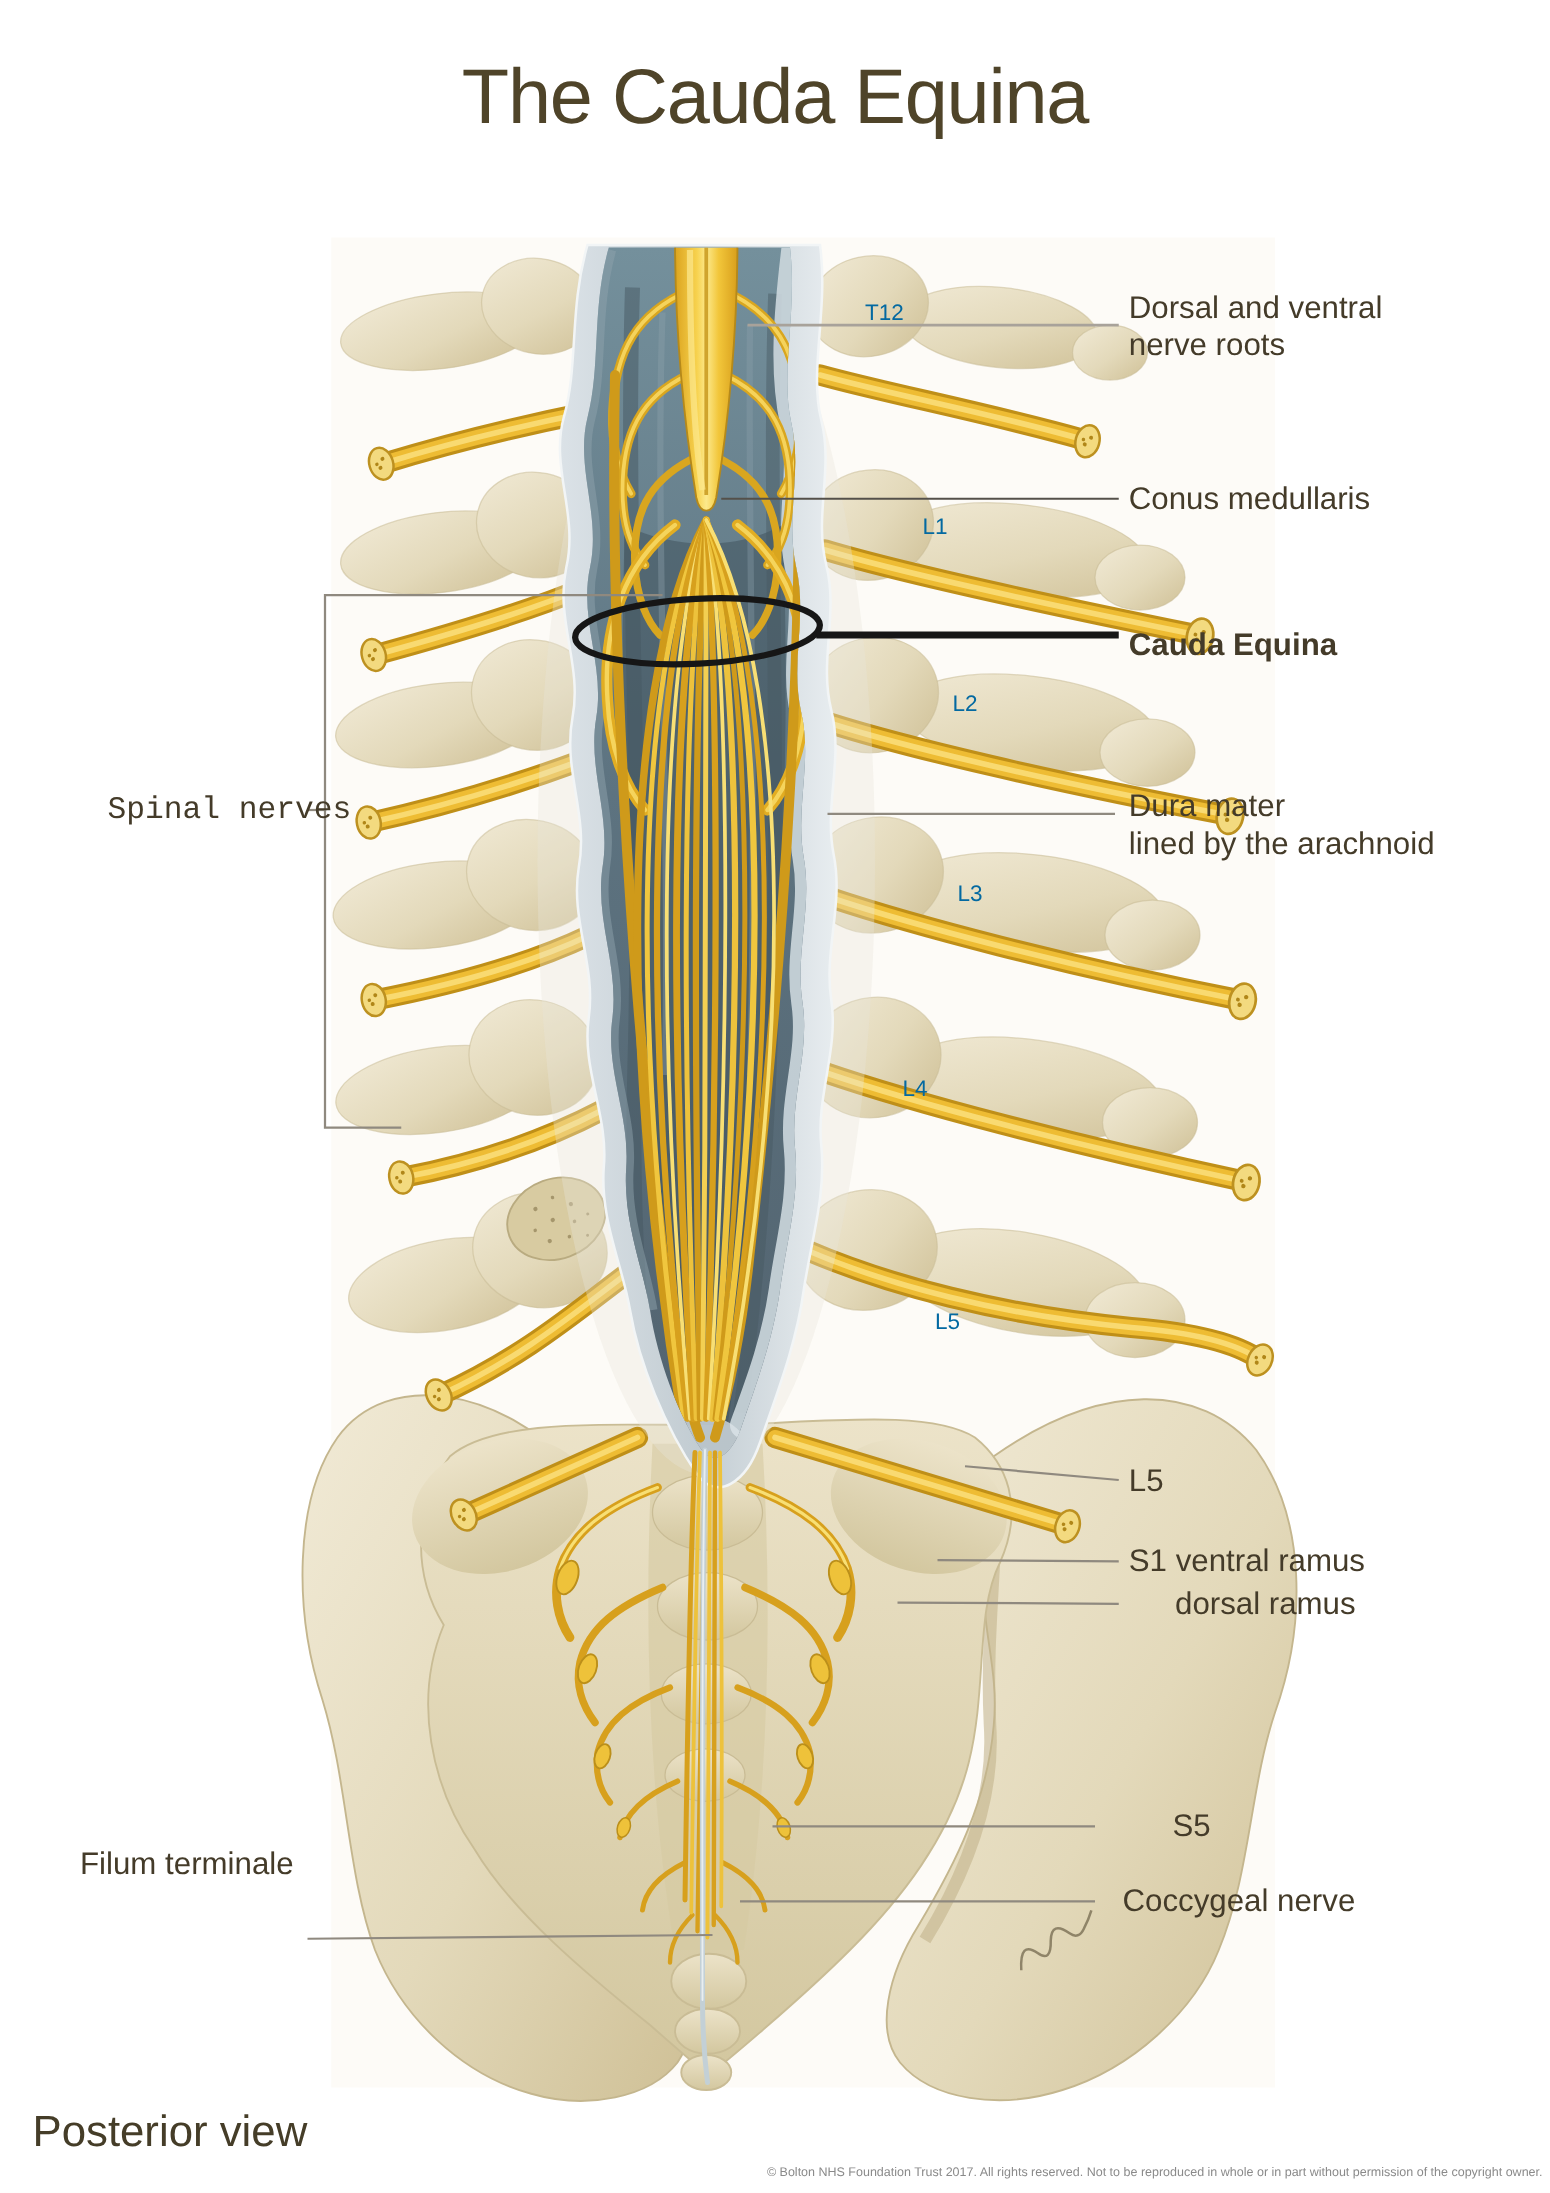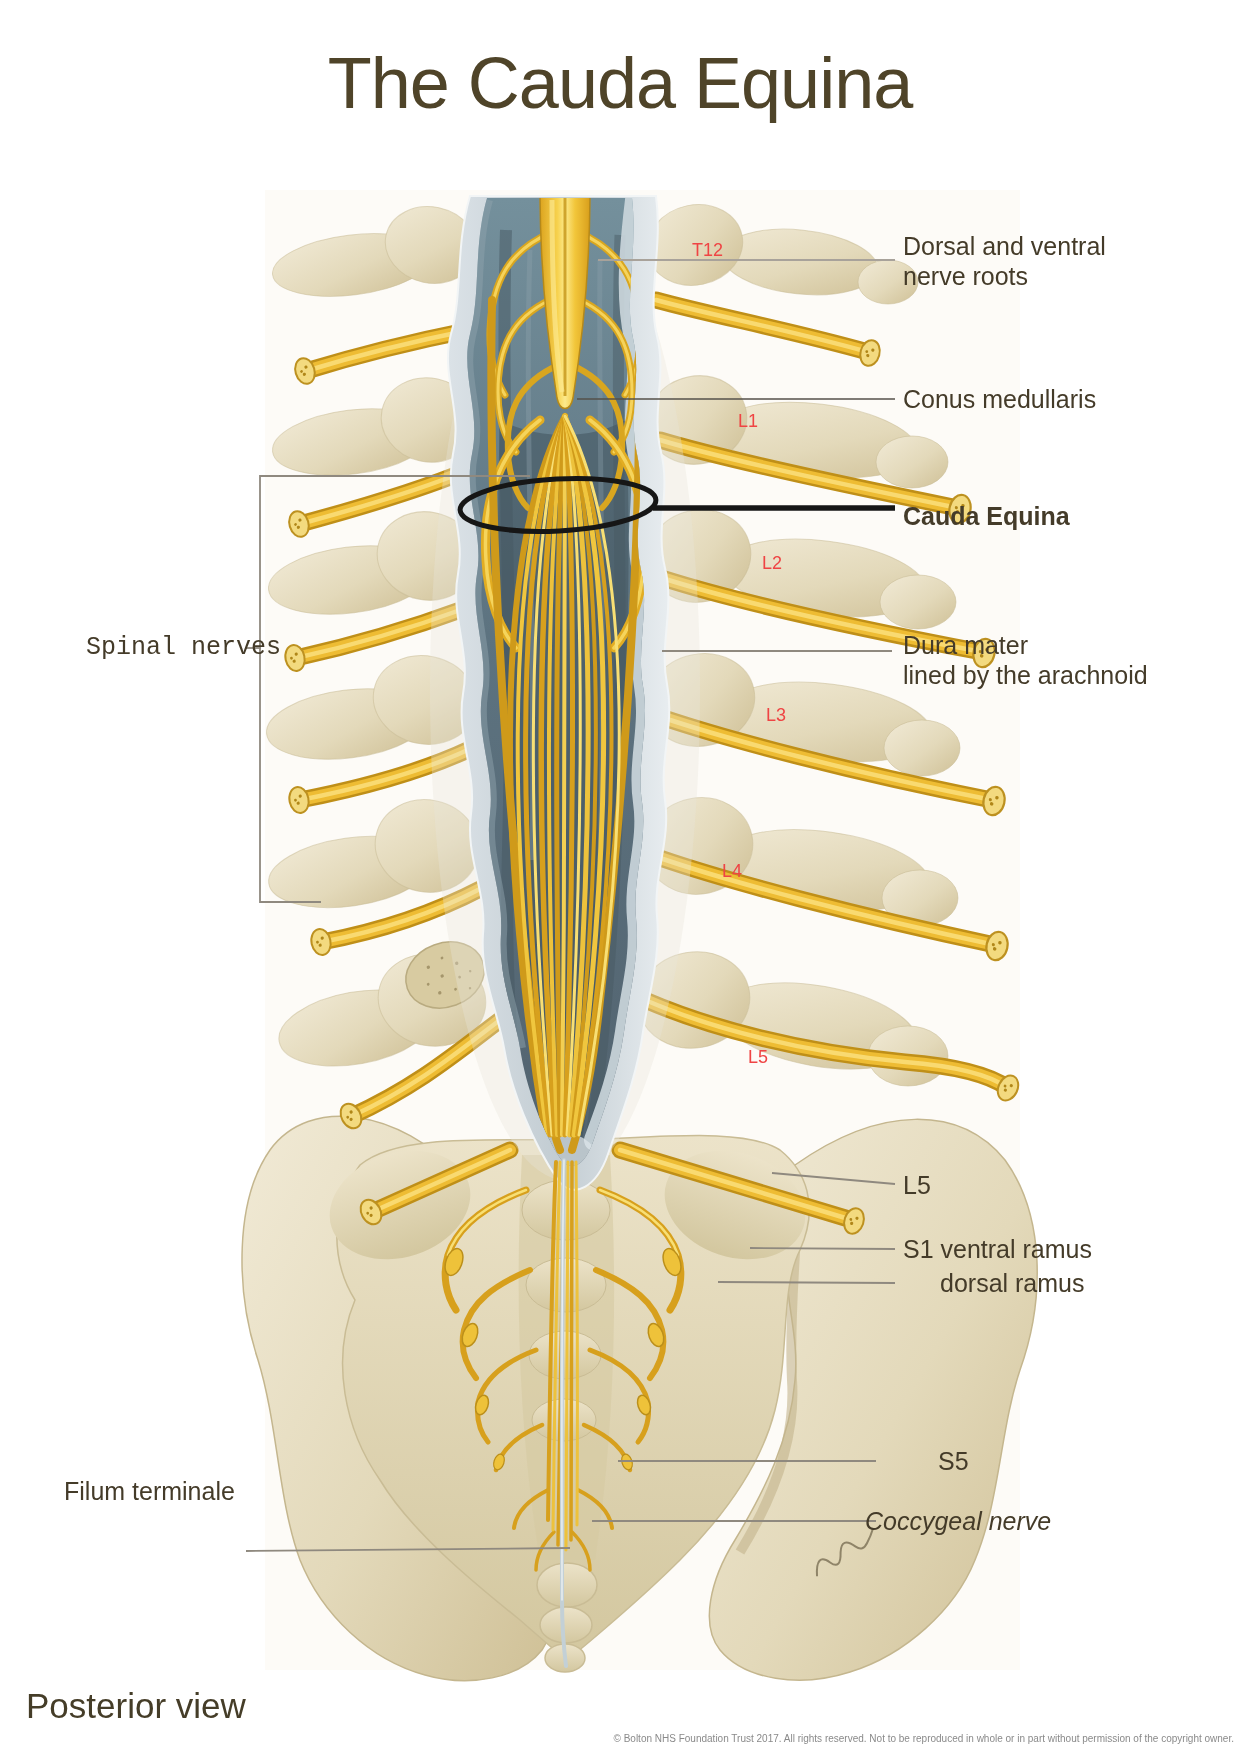--- a/index.html
+++ b/index.html
@@ -1,24 +1,24 @@
 <!DOCTYPE html>
 <html><head>
 <meta charset="utf-8">
 <style>
   html,body{margin:0;padding:0;background:#ffffff;}
   body{width:1240px;height:1754px;position:relative;overflow:hidden;
        font-family:"Liberation Sans",sans-serif;}
   .poster{position:absolute;inset:0;}
   .art{position:absolute;left:0;top:0;}
   .title{position:absolute;top:42px;left:0;width:100%;text-align:center;
-         font-size:72px;letter-spacing:-1px;color:#4f4429;}
+         font-size:62px;letter-spacing:-1px;color:#4f4429;}
   .lbl{position:absolute;font-size:25px;color:#443b29;line-height:1.2;
        white-space:pre-line;}
-  .vlbl{position:absolute;font-size:18px;color:#ef4444;}
+  .vlbl{position:absolute;font-size:18px;color:#0369a1;}
   .view{position:absolute;left:26px;top:1686px;font-size:35px;
         color:#453d28;}
   .copy{position:absolute;right:6px;top:1733px;font-size:10px;color:#8a8a8a;}
   
   .nD{stroke:#bf8f18;stroke-width:17;fill:none;stroke-linecap:round;}
   .nM{stroke:#eebc33;stroke-width:12;fill:none;stroke-linecap:round;}
   .nH{stroke:#fadf7d;stroke-width:4.5;fill:none;stroke-linecap:round;opacity:.85;}
 </style>
 </head>
 <body>
@@ -321,21 +321,21 @@
   <div class="lbl" style="left:903px;top:231px;">Dorsal and ventral
 nerve roots</div>
   <div class="lbl" style="left:903px;top:384px;">Conus medullaris</div>
   <div class="lbl" style="left:903px;top:501px;font-weight:bold;">Cauda Equina</div>
   <div class="lbl" style="left:903px;top:630px;">Dura mater
 lined by the arachnoid</div>
   <div class="lbl" style="left:903px;top:1170px;">L5</div>
   <div class="lbl" style="left:903px;top:1234px;">S1 ventral ramus</div>
   <div class="lbl" style="left:940px;top:1268px;">dorsal ramus</div>
   <div class="lbl" style="left:898px;top:1446px;margin-left:40px;">S5</div>
-  <div class="lbl" style="left:865px;top:1506px;font-style:italic;">Coccygeal nerve</div>
+  <div class="lbl" style="left:898px;top:1506px;">Coccygeal nerve</div>
   <div class="lbl" style="left:86px;top:633px;font-family:Liberation Mono, monospace;">Spinal nerves</div>
   <div class="lbl" style="left:64px;top:1476px;">Filum terminale</div>
 
   <div class="vlbl" style="left:692px;top:240px;">T12</div>
   <div class="vlbl" style="left:738px;top:411px;">L1</div>
   <div class="vlbl" style="left:762px;top:553px;">L2</div>
   <div class="vlbl" style="left:766px;top:705px;">L3</div>
   <div class="vlbl" style="left:722px;top:861px;">L4</div>
   <div class="vlbl" style="left:748px;top:1047px;">L5</div>
 

